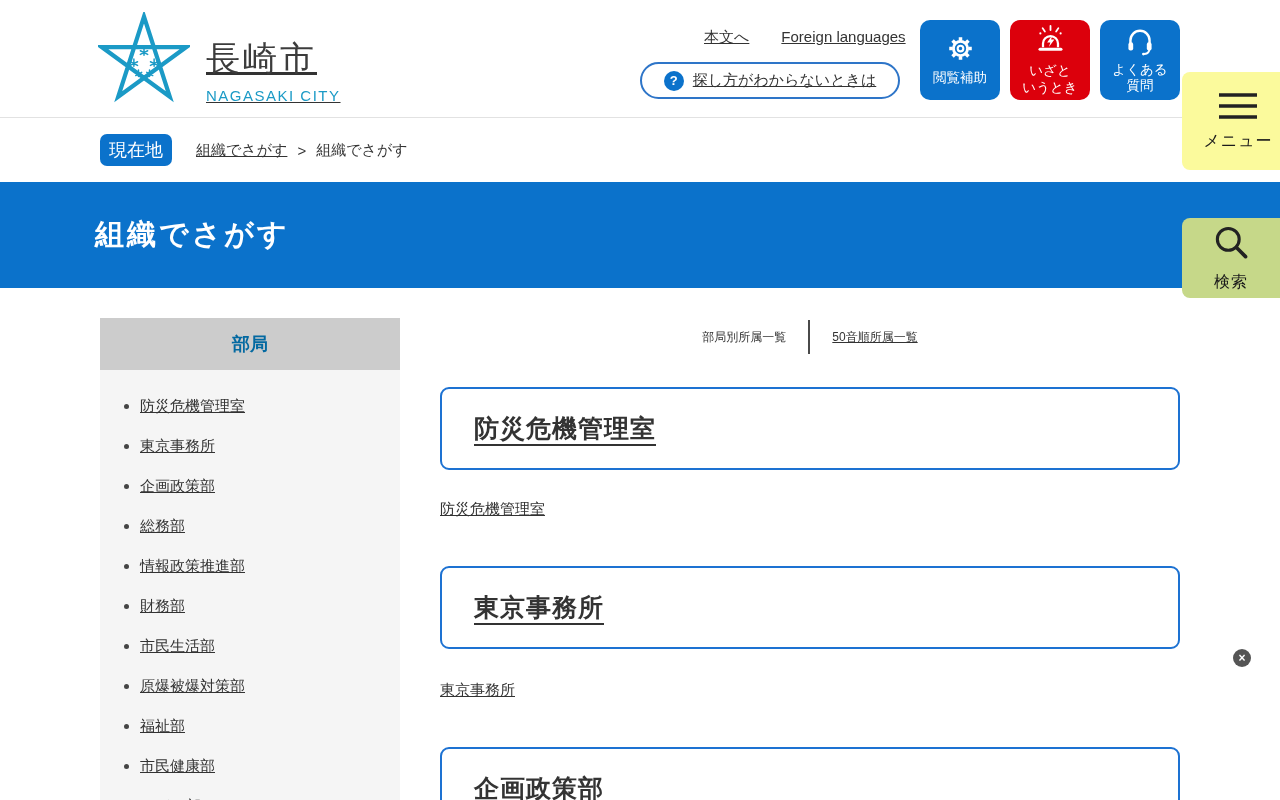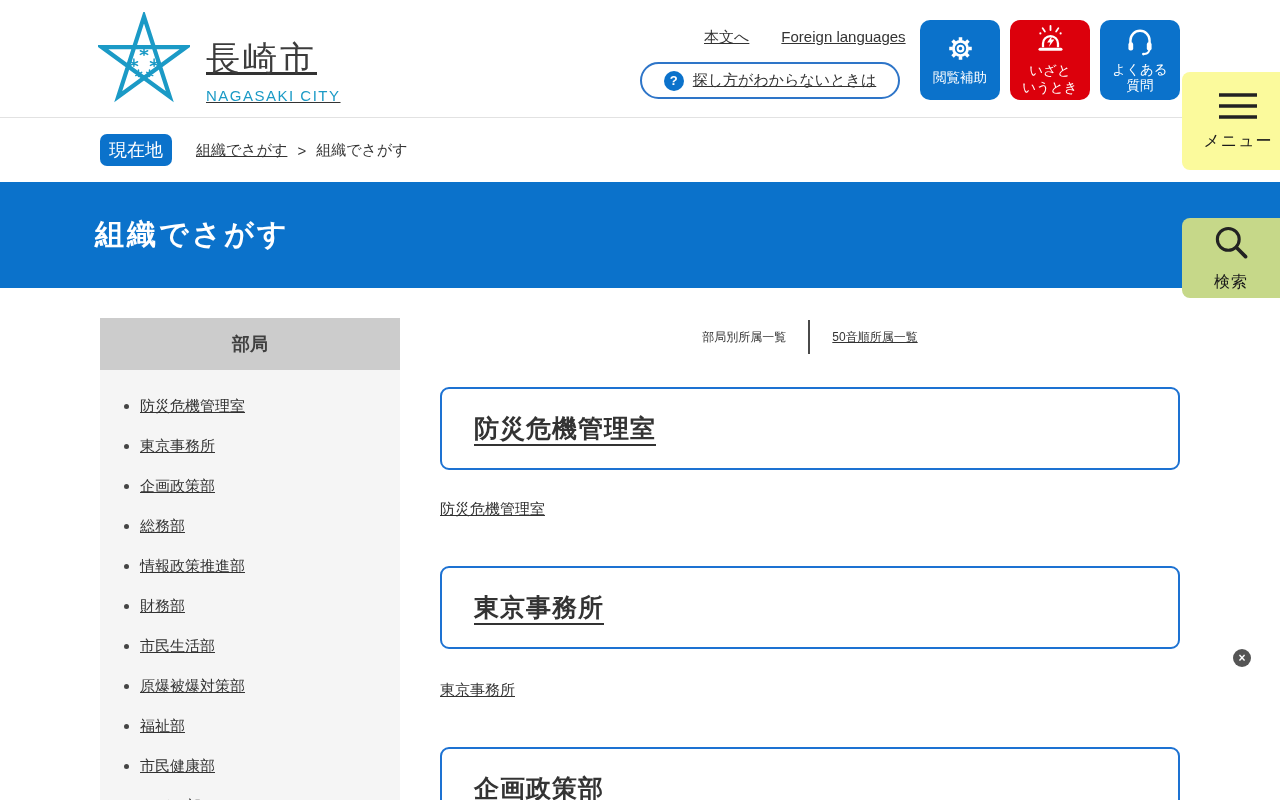--- a/index.html
+++ b/index.html
@@ -62,21 +62,21 @@
   
   .banner { height:106px; background:#0b72cb; display:flex; align-items:center; }
   .banner-title { color:#fff; font-size:29px; font-weight:bold; letter-spacing:3px; margin-left:95px; }
 
   
   .content { position:relative; height:512px; }
 
   .sidebar { position:absolute; left:100px; top:30px; width:300px; }
   .sidebar-title {
     background:#cccccc; height:52px; display:flex; align-items:center; justify-content:center;
-    font-size:18px; font-weight:bold; color:#404040;
+    font-size:18px; font-weight:bold; color:#0369a1;
   }
   .sidebar-list { background:#f5f5f5; padding:27px 16px 60px 40px; min-height:470px; }
   .sidebar-list ul { list-style:disc; }
   .sidebar-list li { margin-bottom:21px; font-size:15px; color:#444; }
 
   .main { position:absolute; left:440px; top:0; width:740px; }
   .tabs { margin-top:32px; display:flex; justify-content:center; align-items:center; font-size:12px; }
   .tab-current { text-decoration:none; cursor:default; }
   .tab-divider { width:2px; height:34px; background:#4a4a4a; margin:0 22px; }
 

